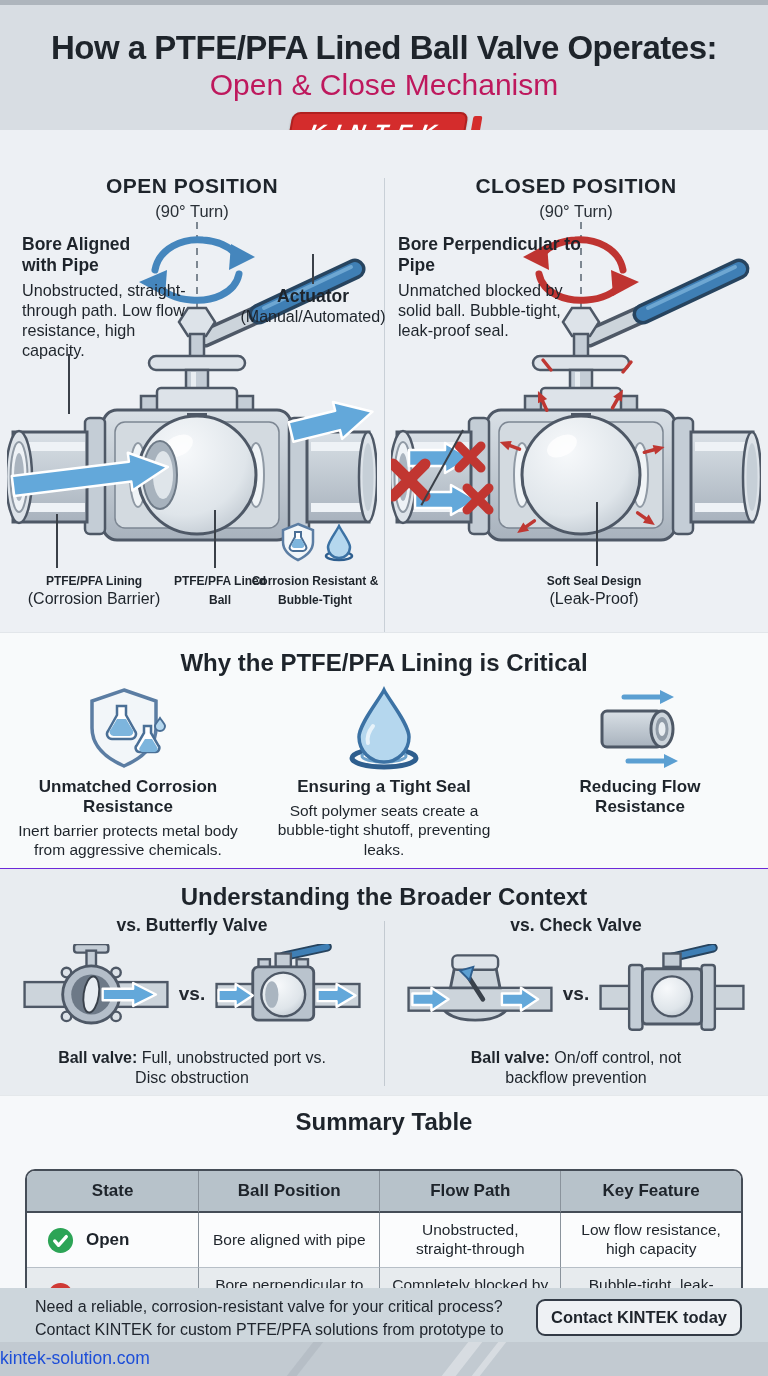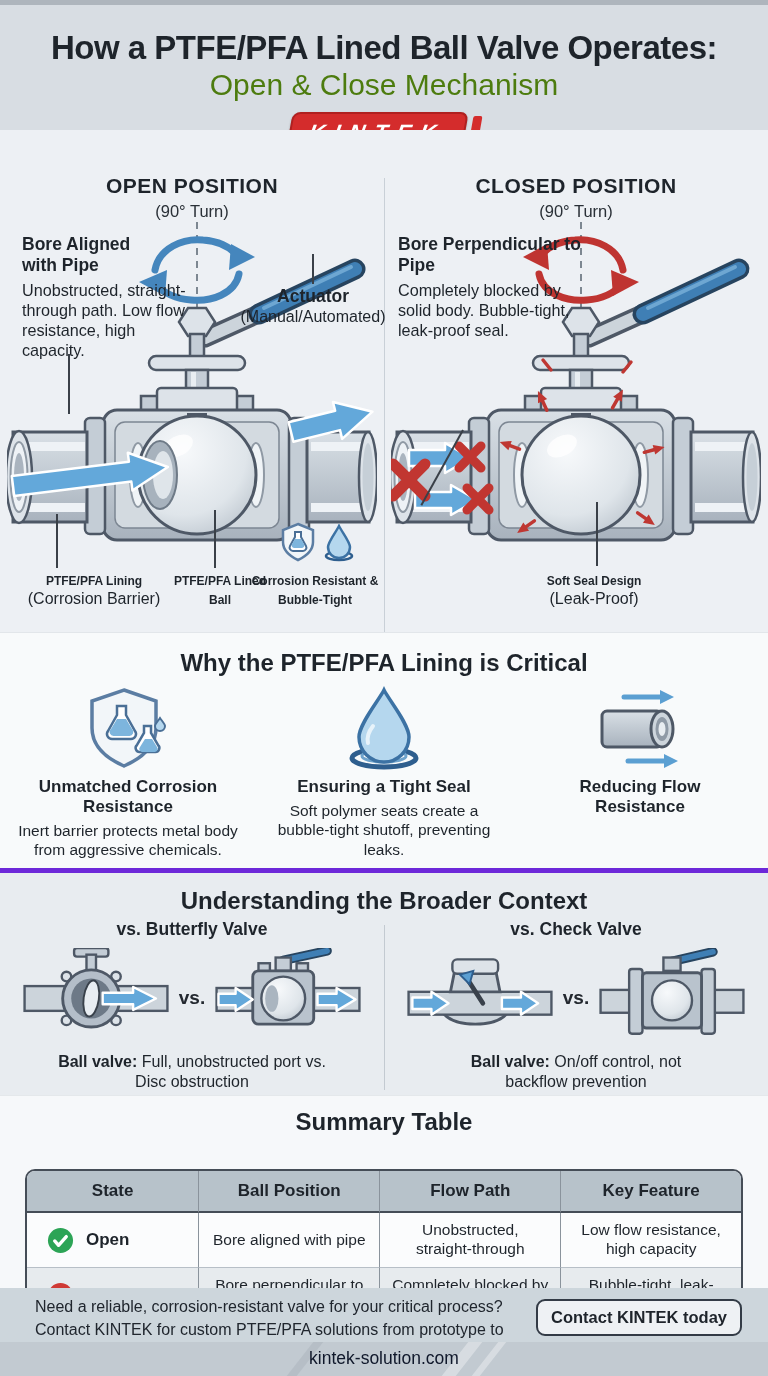--- a/index.html
+++ b/index.html
@@ -3,21 +3,21 @@
 <meta charset="utf-8">
 <style>
   html,body{margin:0;padding:0;}
   .page{position:relative;width:768px;height:1376px;overflow:hidden;
         font-family:"Liberation Sans",sans-serif;color:#1e242b;background:#edf0f4;}
 
   
   .topstrip{position:absolute;top:0;left:0;width:768px;height:5px;background:#aeb5bd;}
   .header{position:absolute;top:5px;left:0;width:768px;height:125px;background:#d8dde3;}
   .title1{position:absolute;top:24px;width:768px;text-align:center;font-size:33px;font-weight:bold;letter-spacing:-0.5px;}
-  .title2{position:absolute;top:63px;width:768px;text-align:center;font-size:30px;font-weight:400;color:#4d7c0f;}
+  .title2{position:absolute;top:63px;width:768px;text-align:center;font-size:30px;font-weight:400;color:#be185d;}
 
   .logo-wrap{position:absolute;top:112px;left:0;width:768px;text-align:center;}
   .logo-box{display:inline-block;background:#d42c2c;border:2px solid #b02020;border-radius:8px;
             transform:skewX(-10deg);padding:6px 18px 7px 18px;box-shadow:0 1px 2px rgba(0,0,0,.25);}
   .logo-text{display:inline-block;transform:skewX(0deg);color:#fff;font-weight:bold;font-style:italic;
              font-size:22px;letter-spacing:9px;}
   .logo-slash{display:inline-block;width:9px;height:40px;background:#d42c2c;border-radius:2px;
               transform:skewX(-10deg);margin-left:6px;vertical-align:middle;}
   .logo-tag{margin-top:3px;color:#c4302c;font-weight:bold;font-style:italic;font-size:15px;letter-spacing:2px;}
 
@@ -40,21 +40,21 @@
   .why{position:absolute;top:632px;left:0;width:768px;height:236px;background:#f8fafb;border-top:1px solid #e2e6ea;}
   .sec-title{width:100%;text-align:center;font-size:24px;font-weight:bold;}
   .why .sec-title{padding-top:16px;}
   .why-row{display:flex;margin-top:8px;}
   .why-col{width:256px;text-align:center;}
   .why-icon{height:88px;display:flex;align-items:center;justify-content:center;}
   .why-t{font-size:17px;font-weight:bold;line-height:1.18;margin:4px 24px 4px 24px;}
   .why-d{font-size:15.5px;line-height:1.25;margin:0 18px;}
 
   
-  .context{position:absolute;top:868px;left:0;width:768px;height:227px;background:#e8ecf0;border-top:5px solid #6d28d9;}
+  .context{position:absolute;top:868px;left:0;width:768px;height:227px;background:#e8ecf0;border-top:1px solid #6d28d9;}
   .context .sec-title{padding-top:14px;}
   .ctx-half{position:absolute;top:46px;width:384px;height:175px;}
   .ctx-half.left{left:0;} .ctx-half.right{left:384px;}
   .ctx-div{position:absolute;left:384px;top:52px;width:1px;height:165px;background:#c3cad1;}
   .ctx-t{width:100%;text-align:center;font-size:17.5px;font-weight:bold;}
   .ctx-row{display:flex;align-items:center;justify-content:center;gap:8px;margin-top:6px;height:104px;}
   .vs{font-size:19px;font-weight:bold;color:#23282f;}
   .ctx-cap{text-align:center;font-size:16px;line-height:1.25;margin:2px auto 0 auto;}
   .ctx-half.left .ctx-cap{width:280px;} .ctx-half.right .ctx-cap{width:250px;}
 
@@ -72,21 +72,21 @@
 
   
   .cta{position:absolute;top:1288px;left:0;width:768px;height:54px;background:#cdd6dc;}
   .cta-text{position:absolute;left:35px;top:7px;width:525px;font-size:16px;line-height:1.45;color:#20262e;}
   .cta-btn{position:absolute;right:26px;top:11px;padding:7px 13px;background:#eef1f4;border:2px solid #333b46;
            border-radius:9px;font-size:16.5px;font-weight:bold;color:#1e242b;cursor:pointer;font-family:inherit;}
   .bottombar{position:absolute;top:1342px;left:0;width:768px;height:34px;background:#c2cad1;overflow:hidden;}
   .bb-stripe{position:absolute;top:0;height:34px;background:rgba(255,255,255,.35);transform:skewX(-38deg);}
   .bb-stripe.s1{left:455px;width:14px;} .bb-stripe.s2{left:485px;width:8px;}
   .bb-stripe.s3{left:300px;width:10px;background:rgba(160,170,178,.35);}
-  .site{position:absolute;top:6px;width:768px;text-align:center;font-size:17.5px;color:#0f172a;}
+  .site{position:absolute;top:6px;width:768px;text-align:left;font-size:17.5px;color:#1d4ed8;}
 
   
   .steel{fill:#c4cdd6;stroke:#4e5866;stroke-width:2.5;}
   .steelL{fill:#dde3e9;stroke:#4e5866;stroke-width:2.5;}
   .pipe,.bodyG{fill:url(#gradBody);stroke:#4e5866;stroke-width:3;}
   .flow{fill:#63a8da;stroke:#ffffff;stroke-width:2.5;stroke-linejoin:round;}
   .rotb{fill:none;stroke:#4586bd;stroke-width:7;stroke-linecap:round;}
   .rotr{fill:none;stroke:#bf3431;stroke-width:7;stroke-linecap:round;}
   .axis{stroke:#7d8791;stroke-width:2;stroke-dasharray:7 6;}
   .leak{stroke:#bf3732;stroke-width:3.5;stroke-linecap:round;}
@@ -331,21 +331,21 @@
           <g transform="translate(120 226) rotate(-160)">
               <path d="M-9 0 H1"></path>
               <polygon points="1,-5 12,0 1,5"></polygon>
             </g>
           <path d="M160 150 l-8 -10 M232 152 l8 -10"></path>
         </g>
       </svg>
 
       <div class="plabel" style="left:14px;top:104px;width:185px">
         <b>Bore Perpendicular to Pipe</b>
-        <div class="d" style="width:172px">Completely blocked by solid body. Bubble-tight, leak-proof seal.</div>
+        <div class="d" style="width:172px">Unmatched blocked by solid ball. Bubble-tight, leak-proof seal.</div>
       </div>
       <div class="leader" style="left:78px;top:300px;height:86px;transform:rotate(29deg);transform-origin:top center"></div>
       <div class="leader" style="left:212px;top:372px;height:64px"></div>
       <div class="blabel" style="left:110px;top:440px;width:200px">
         <b>Soft Seal Design</b><br>
         <span class="sub">(Leak-Proof)</span>
       </div>
     </div>
   </div>
 

